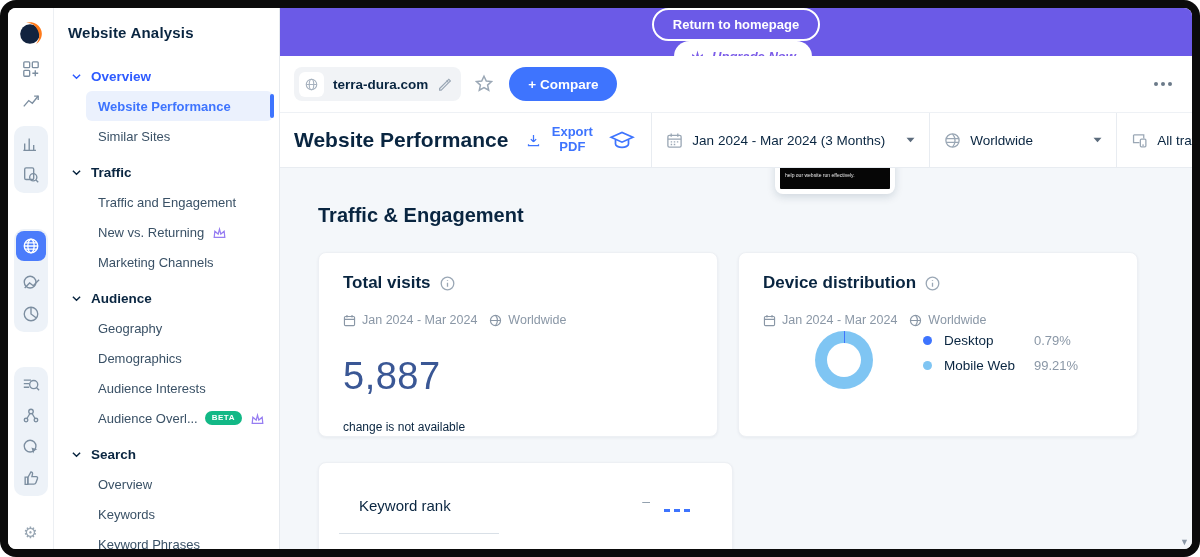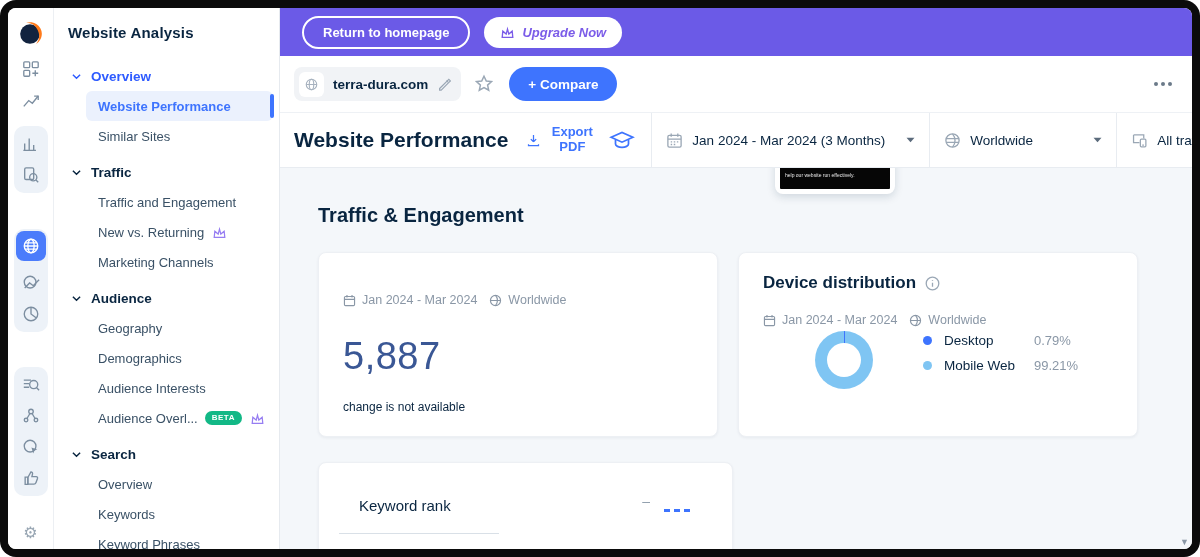--- a/index.html
+++ b/index.html
@@ -29,21 +29,21 @@
   .item { position:relative; height:30px; display:flex; align-items:center; padding-left:44px; font-size:13px; color:#3a5166; cursor:pointer; }
   .item.selected { background:#ebf1fd; border-radius:6px; margin:0 6px 0 32px; padding-left:12px; color:#3e74fe; font-weight:bold; }
   .item.selected::after { content:""; position:absolute; right:-1px; top:3px; bottom:3px; width:4px; border-radius:3px; background:#3e74fe; }
   .sec-gap { height:6px; }
   .crown { width:15px; height:13px; margin-left:8px; color:#967df2; flex-shrink:0; }
   .beta { margin-left:7px; background:#12b886; color:#fff; font-size:8px; font-weight:bold; letter-spacing:.5px; border-radius:8px; padding:3px 7px; line-height:1; }
 
   
   .main { flex:1; display:flex; flex-direction:column; min-width:0; position:relative; }
 
-  .banner { height:48px; background:#6b5ae7; display:flex; align-items:center; padding:0 22px; flex-shrink:0; }
+  .banner { height:48px; background:#6b5ae7; display:flex; align-items:center; padding:0 22px; flex-shrink:0;flex-direction:column; }
   .return-btn { border:2px solid #fff; border-radius:999px; color:#fff; font-size:13px; font-weight:bold; padding:7px 19px; background:transparent; cursor:pointer; font-family:inherit; }
   .trial { margin-left:auto; display:flex; align-items:center; gap:10px; color:#fff; font-size:14px; font-weight:bold; }
   .trial svg { width:20px; height:20px; }
   .upgrade-btn { margin-left:14px; background:#fff; color:#7b5ce8; border:none; border-radius:999px; font-size:13px; font-weight:bold; padding:8px 16px; display:flex; align-items:center; gap:7px; cursor:pointer; font-family:inherit;font-style:italic; }
   .upgrade-btn svg { width:15px; height:13px; }
 
   .domain-row { height:56px; background:#fff; display:flex; align-items:center; padding:11px 14px; flex-shrink:0; }
   .domain-pill { height:34px; background:#f1f3f6; border-radius:8px; display:flex; align-items:center; gap:9px; padding:0 10px 0 5px; cursor:text; }
   .favicon { width:25px; height:25px; background:#fff; border-radius:6px; display:flex; align-items:center; justify-content:center; color:#a7b2bf; }
   .favicon svg { width:15px; height:15px; }
@@ -347,20 +347,27 @@
       <div class="preview-card">
         <div class="cookie">
           <span class="ln">help our website run effectively.</span><br>
           
         </div>
       </div>
 
       <div class="section-heading">Traffic &amp; Engagement</div>
 
       <div class="card tv">
+        <div class="card-title-row">
+          <span class="card-title">Total visits</span>
+          <svg class="info-ic" viewBox="0 0 15 15" fill="none" stroke="currentColor" stroke-width="1.3">
+                <circle cx="7.5" cy="7.5" r="6.3"></circle>
+                <path d="M7.5 6.8v4M7.5 4.2v.9"></path>
+              </svg>
+        </div>
         <div class="card-meta">
           <svg viewBox="0 0 18 18" fill="none" stroke="currentColor" stroke-width="1.6">
                 <rect x="2" y="3.5" width="14" height="12.5" rx="1.5"></rect>
                 <path d="M5.5 1.5v3.5M12.5 1.5v3.5M2 7.5h14"></path>
               </svg>
           <span>Jan 2024 - Mar 2024</span>
           <svg class="g" viewBox="0 0 18 18" fill="none" stroke="currentColor" stroke-width="1.6">
                 <circle cx="9" cy="9" r="7"></circle>
                 <path d="M9 2a10.5 10.5 0 0 1 0 14M2.3 9h13.4"></path>
               </svg>

